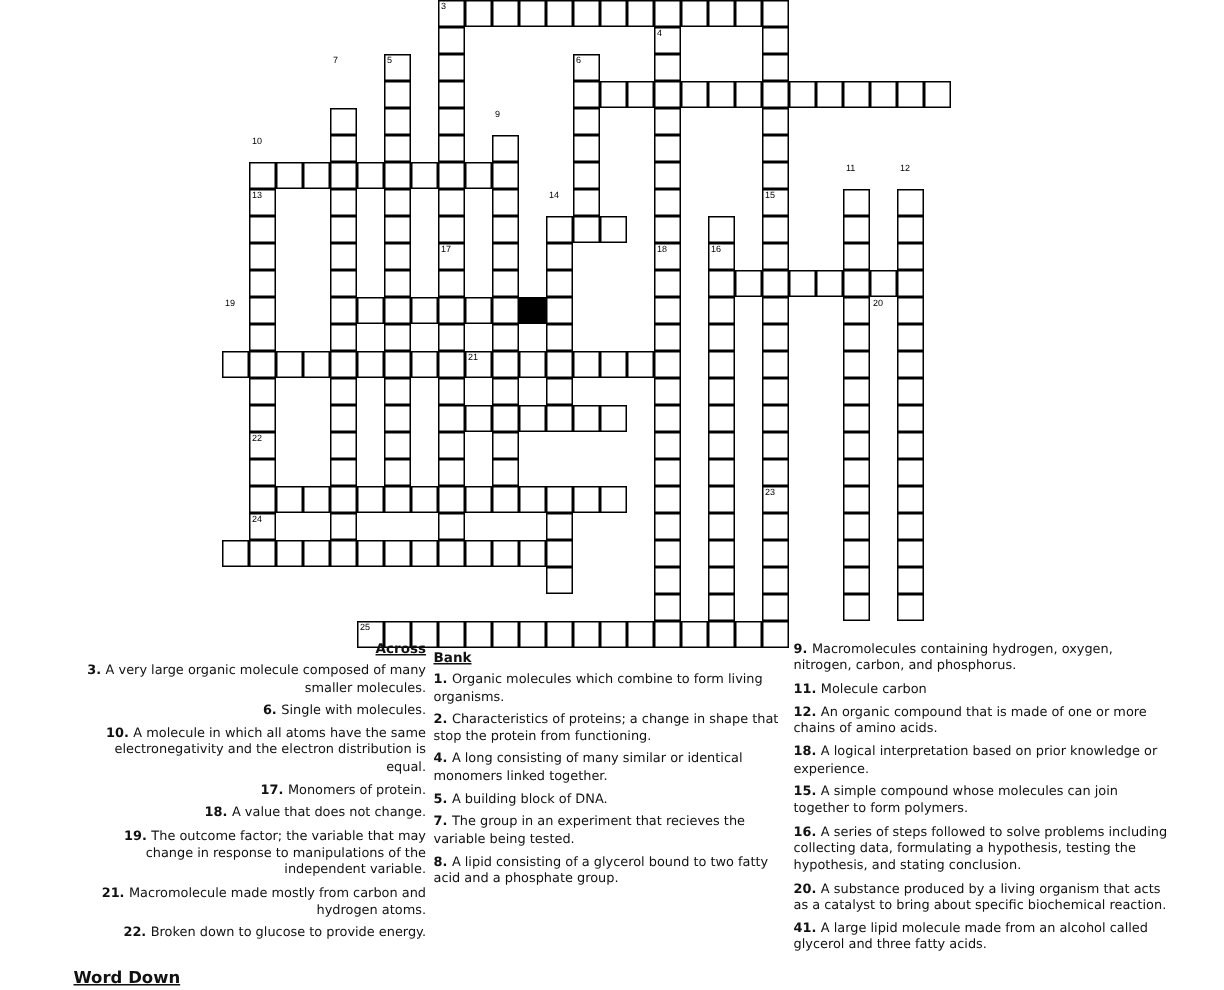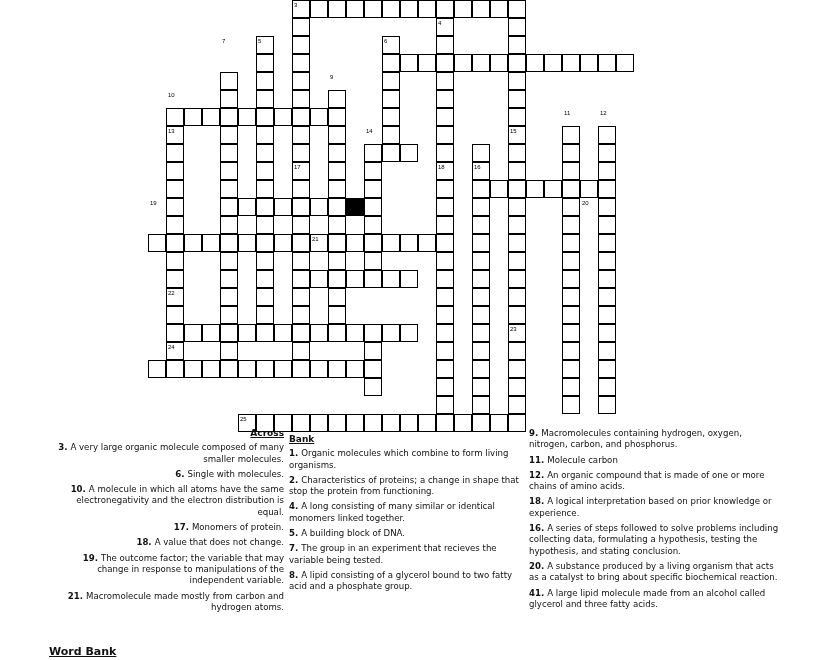--- a/index.html
+++ b/index.html
@@ -335,20 +335,21 @@
   <div class="col col1">
     <div class="sechead">Across</div>
     <div id="across-col1">
         <div class="clue"><b>3. </b><span>A very large organic molecule composed of many smaller molecules.</span></div>
         <div class="clue"><b>6. </b><span>Single with molecules.</span></div>
         <div class="clue"><b>10. </b><span>A molecule in which all atoms have the same electronegativity and the electron distribution is equal.</span></div>
         <div class="clue"><b>17. </b><span>Monomers of protein.</span></div>
         <div class="clue"><b>18. </b><span>A value that does not change.</span></div>
         <div class="clue"><b>19. </b><span>The outcome factor; the variable that may change in response to manipulations of the independent variable.</span></div>
         <div class="clue"><b>21. </b><span>Macromolecule made mostly from carbon and hydrogen atoms.</span></div>
+        <div class="clue"><b>22. </b><span>Broken down to glucose to provide energy.</span></div>
       </div>
   </div>
   <div class="col col2">
     <div id="across-col2">
       </div>
     <div class="sechead" style="margin-top:6px">Bank</div>
     <div id="down-col2">
         <div class="clue"><b>1. </b><span>Organic molecules which combine to form living organisms.</span></div>
         <div class="clue"><b>2. </b><span>Characteristics of proteins; a change in shape that stop the protein from functioning.</span></div>
         <div class="clue"><b>4. </b><span>A long consisting of many similar or identical monomers linked together.</span></div>
@@ -356,20 +357,21 @@
         <div class="clue"><b>7. </b><span>The group in an experiment that recieves the variable being tested.</span></div>
         <div class="clue"><b>8. </b><span>A lipid consisting of a glycerol bound to two fatty acid and a phosphate group.</span></div>
       </div>
   </div>
   <div class="col col3">
     <div id="down-col3">
         <div class="clue"><b>9. </b><span>Macromolecules containing hydrogen, oxygen, nitrogen, carbon, and phosphorus.</span></div>
         <div class="clue"><b>11. </b><span>Molecule carbon</span></div>
         <div class="clue"><b>12. </b><span>An organic compound that is made of one or more chains of amino acids.</span></div>
         <div class="clue"><b>18. </b><span>A logical interpretation based on prior knowledge or experience.</span></div>
+        <div class="clue"><b>15. </b><span>A simple compound whose molecules can join together to form polymers.</span></div>
         <div class="clue"><b>16. </b><span>A series of steps followed to solve problems including collecting data, formulating a hypothesis, testing the hypothesis, and stating conclusion.</span></div>
         <div class="clue"><b>20. </b><span>A substance produced by a living organism that acts as a catalyst to bring about specific biochemical reaction.</span></div>
         <div class="clue"><b>41. </b><span>A large lipid molecule made from an alcohol called glycerol and three fatty acids.</span></div>
       </div>
   </div>
 </div>
 
-<div class="wordbank">Word Bank</div>
+<div class="wordbank">Word Down</div>
 
 </body></html>

